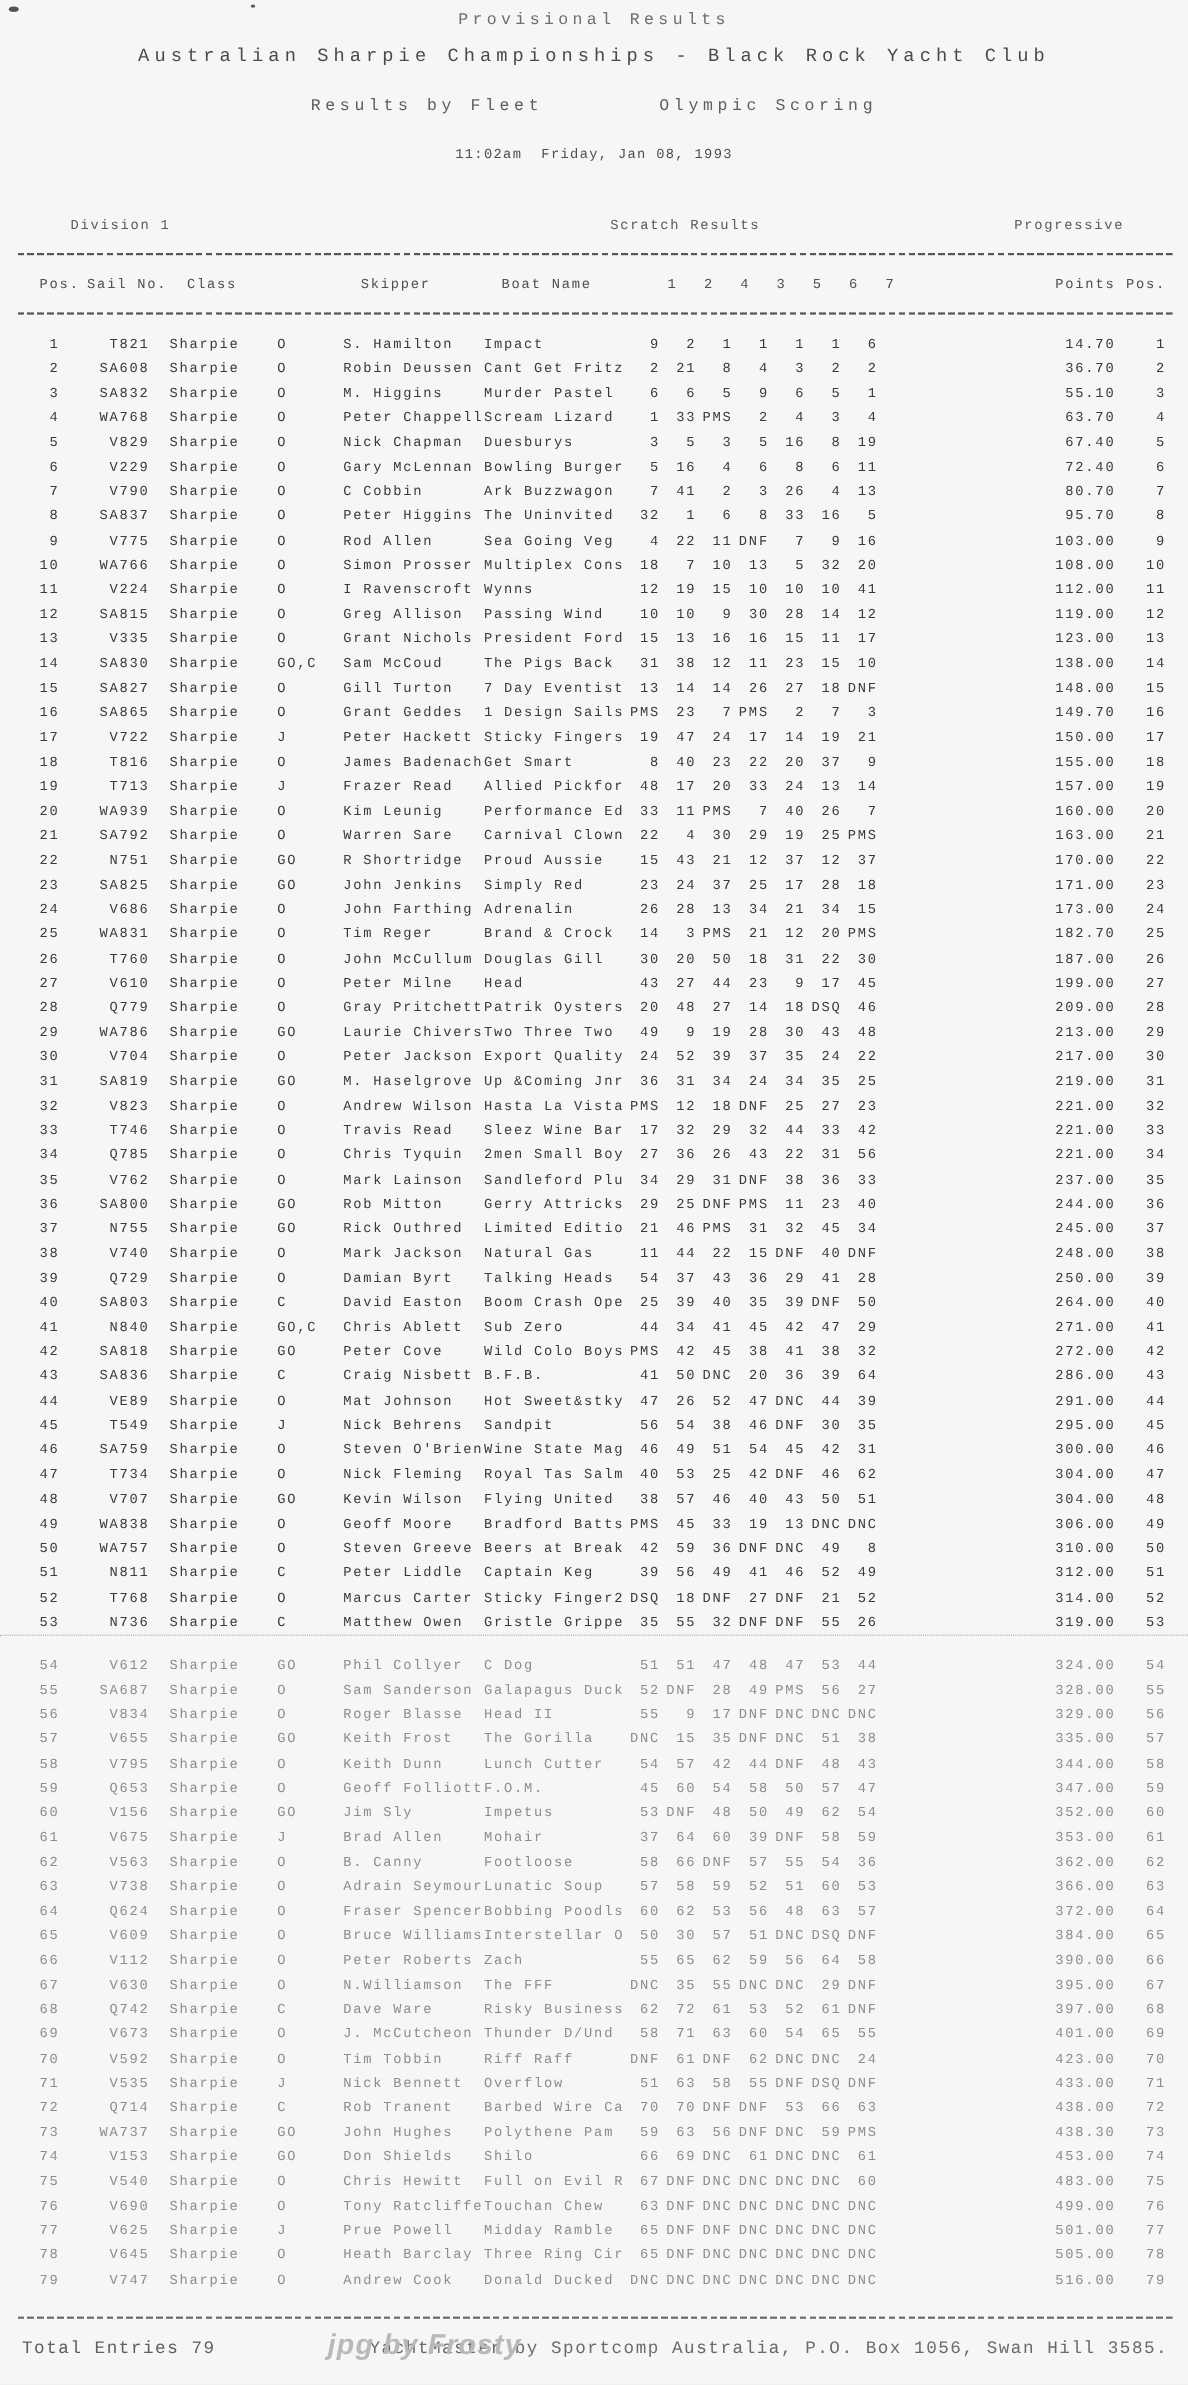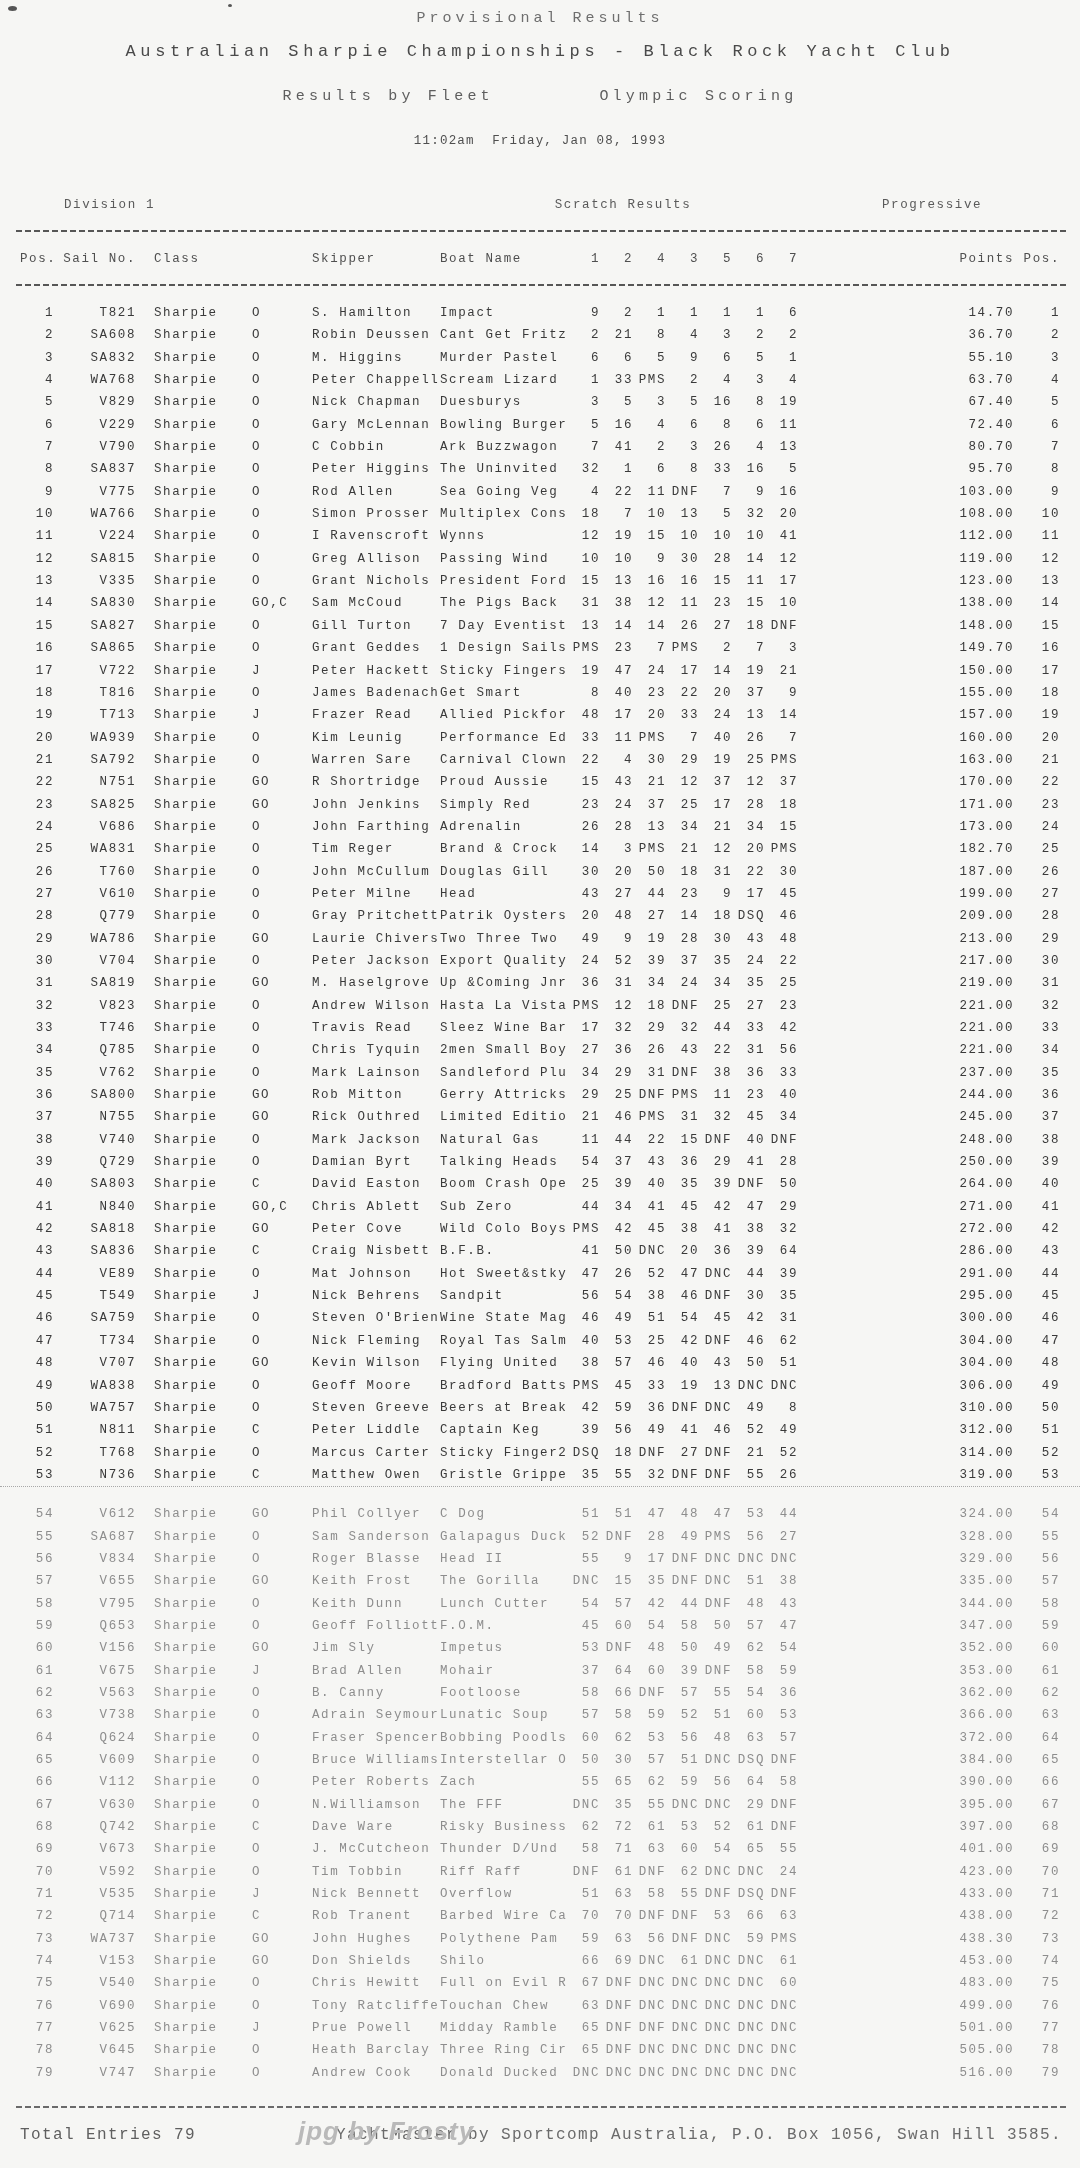--- a/index.html
+++ b/index.html
@@ -17,26 +17,26 @@
   }
   .speck{position:absolute;background:#555;border-radius:50%;}
   .t-center{position:absolute;left:0;width:1080px;text-align:center;white-space:pre;}
   .title1{top:10px;font-size:15px;letter-spacing:4px;color:#6e6e6e;}
   .title2{top:42px;font-size:17px;letter-spacing:4.6px;color:#4a4a4a;}
   .title3{top:88px;font-size:15px;letter-spacing:4.2px;color:#5e5e5e;}
   .stamp{top:134px;font-size:12.5px;letter-spacing:1.2px;color:#4f4f4f;}
   .secline{position:absolute;top:198px;left:20px;right:18px;font-size:12.5px;letter-spacing:1.6px;color:#5a5a5a;display:flex;margin-left:44px;}
   .sec-left{width:300px;text-align:left;}
   .sec-mid{flex:1;text-align:center;}
-  .sec-right{width:180px;text-align:left;}
+  .sec-right{width:180px;text-align:center;}
   .rule{position:absolute;left:16px;right:14px;height:2px;
     background:repeating-linear-gradient(90deg,#565656 0 6px,rgba(0,0,0,0) 6px 9px);}
   .rule.r1{top:230px;} .rule.r2{top:284px;} .rule.r3{top:2106px;background:repeating-linear-gradient(90deg,#6a6a6a 0 6px,rgba(0,0,0,0) 6px 9px);}
   .tablefont{font-size:12.5px;letter-spacing:1.6px;}
-  .hdr-row{position:absolute;top:248px;left:0;right:0;}
+  .hdr-row{position:absolute;top:248px;left:16px;right:0;}
   .row{display:flex;align-items:baseline;height:22.35px;line-height:22.35px;padding:0 20px 0 20px;white-space:nowrap;}
   .c{display:inline-block;overflow:visible;}
   .c-pos{width:34px;text-align:right;}
   .c-sail{width:82px;text-align:right;}
   .c-cls{width:116px;padding-left:18px;box-sizing:border-box;text-align:left;}
   .c-div{width:60px;text-align:left;}
   .c-skip{width:128px;text-align:left;}
   .c-boat{width:127px;text-align:left;}
   .c-r{width:33px;text-align:right;}
   .spacer{flex:1;}

